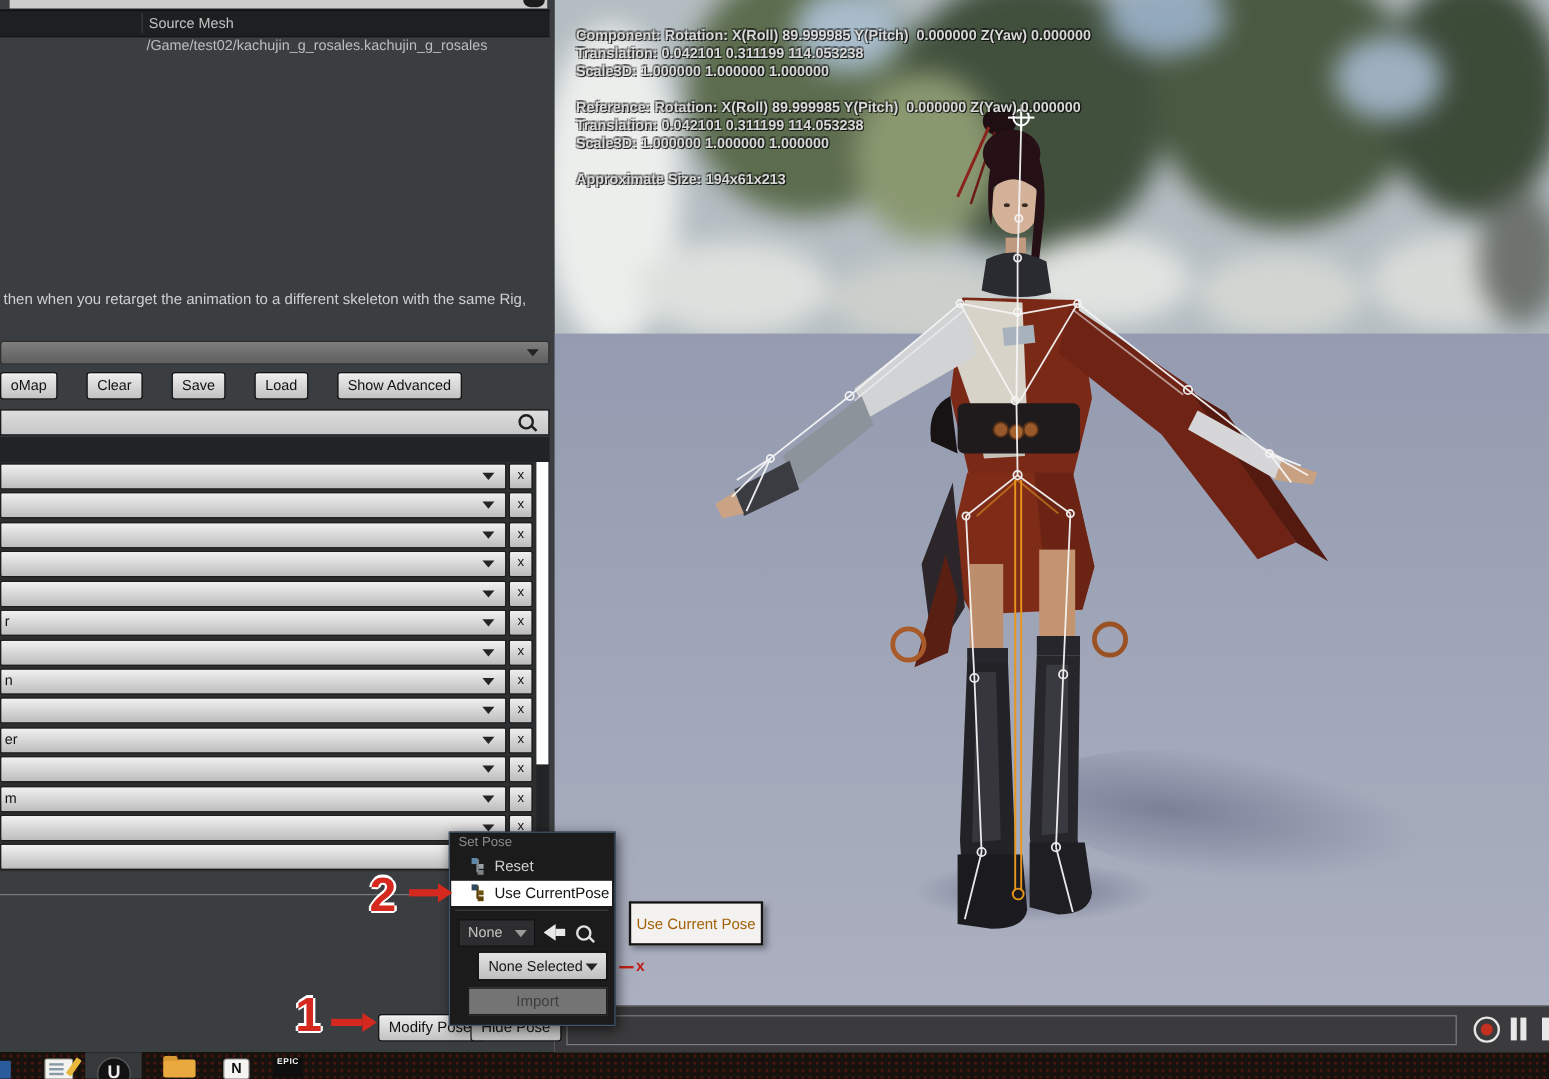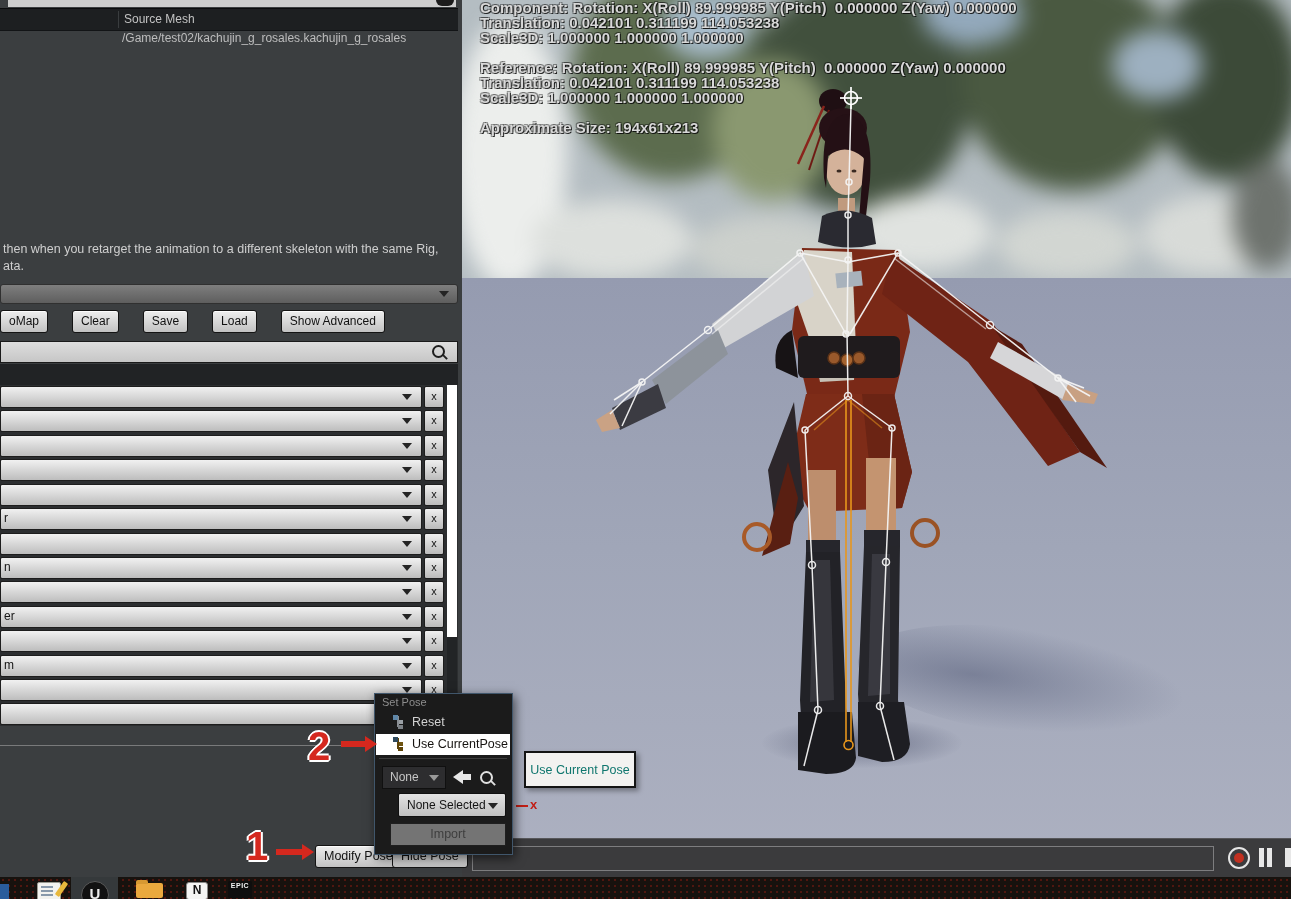--- a/index.html
+++ b/index.html
@@ -91,27 +91,27 @@
   #bokeh{position:absolute;left:-20px;top:-20px;width:870px;height:330px;filter:blur(11px);}
   .blob{position:absolute;border-radius:50%;}
   #wall-plane{position:absolute;left:0;top:278px;width:829px;height:599px;
     background:linear-gradient(180deg,#959bb0 0%,#a0a6b8 45%,#adb1c1 100%);}
   .char-shadow1{position:absolute;left:395px;top:628px;width:330px;height:105px;border-radius:50%;
     background:radial-gradient(ellipse at 35% 50%,rgba(70,78,108,.45),rgba(70,78,108,0) 70%);
     transform:rotate(7deg);}
   .char-shadow2{position:absolute;left:300px;top:718px;width:200px;height:50px;border-radius:50%;
     background:radial-gradient(ellipse,rgba(58,64,92,.5),rgba(58,64,92,0) 72%);}
   #char-svg{position:absolute;left:0;top:0;}
-  #transform-overlay{position:absolute;left:18px;top:0;font-size:15px;font-weight:bold;color:#d8d8d8;
+  #transform-overlay{position:absolute;left:18px;top:22px;font-size:12px;font-weight:bold;color:#d8d8d8;
     line-height:15px;white-space:pre;
     text-shadow:1px 1px 0 rgba(10,10,10,.85),-1px -1px 0 rgba(10,10,10,.4),1px -1px 0 rgba(10,10,10,.4),-1px 1px 0 rgba(10,10,10,.4);}
   #transform-overlay div:nth-child(4){margin-top:15px;}
   #transform-overlay div:nth-child(7){margin-top:15px;}
   #ucp-tooltip{position:absolute;left:62px;top:751px;width:108px;height:33px;background:#f3f2f0;
-    border:2px solid #141414;color:#0f766e;font-size:12.5px;display:flex;align-items:center;justify-content:center;
+    border:2px solid #141414;color:#a16207;font-size:12.5px;display:flex;align-items:center;justify-content:center;
     box-shadow:3px 3px 5px rgba(0,0,0,.35);z-index:20;}
   .axis-line{position:absolute;left:54px;top:805px;width:12px;height:2px;background:#c11f16;}
   .axis-x{position:absolute;left:68px;top:797px;color:#c11f16;font-size:13px;font-weight:bold;}
   #vp-toolbar{position:absolute;left:0;top:838px;width:829px;height:39px;background:#3b3b3d;border-top:1px solid #57575a;}
   .timeline-box{position:absolute;left:10px;top:7px;width:740px;height:23px;border:1px solid #7d7d7f;}
   .rec-btn{position:absolute;left:766px;top:8px;width:18px;height:18px;border:2px solid #e6e6e6;border-radius:50%;}
   .rec-btn::after{content:'';position:absolute;left:4px;top:4px;width:10px;height:10px;border-radius:50%;background:#c23020;}
   .pause-btn{position:absolute;left:797px;top:9px;width:14px;height:19px;}
   .pause-btn i{position:absolute;top:0;width:5px;height:19px;background:#e8e8e8;}
   .pause-btn i:first-child{left:0;}
@@ -143,21 +143,20 @@
   <div class="top-strip-icon abs"></div>
 
   <div class="src-header abs">
     <i class="divider"></i>
     <span>Source Mesh</span>
   </div>
   <div class="src-path abs">/Game/test02/kachujin_g_rosales.kachujin_g_rosales</div>
 
   <div class="desc-block abs">
     <div>then when you retarget the animation to a different skeleton with the same Rig,</div>
-    <div>ata.</div>
   </div>
 
   <div class="big-combo abs">
     <i class="dd-arrow"></i>
   </div>
 
   <div id="panel-toolbar" class="abs">
       <div class="btn">oMap</div>
       <div class="btn">Clear</div>
       <div class="btn">Save</div>

